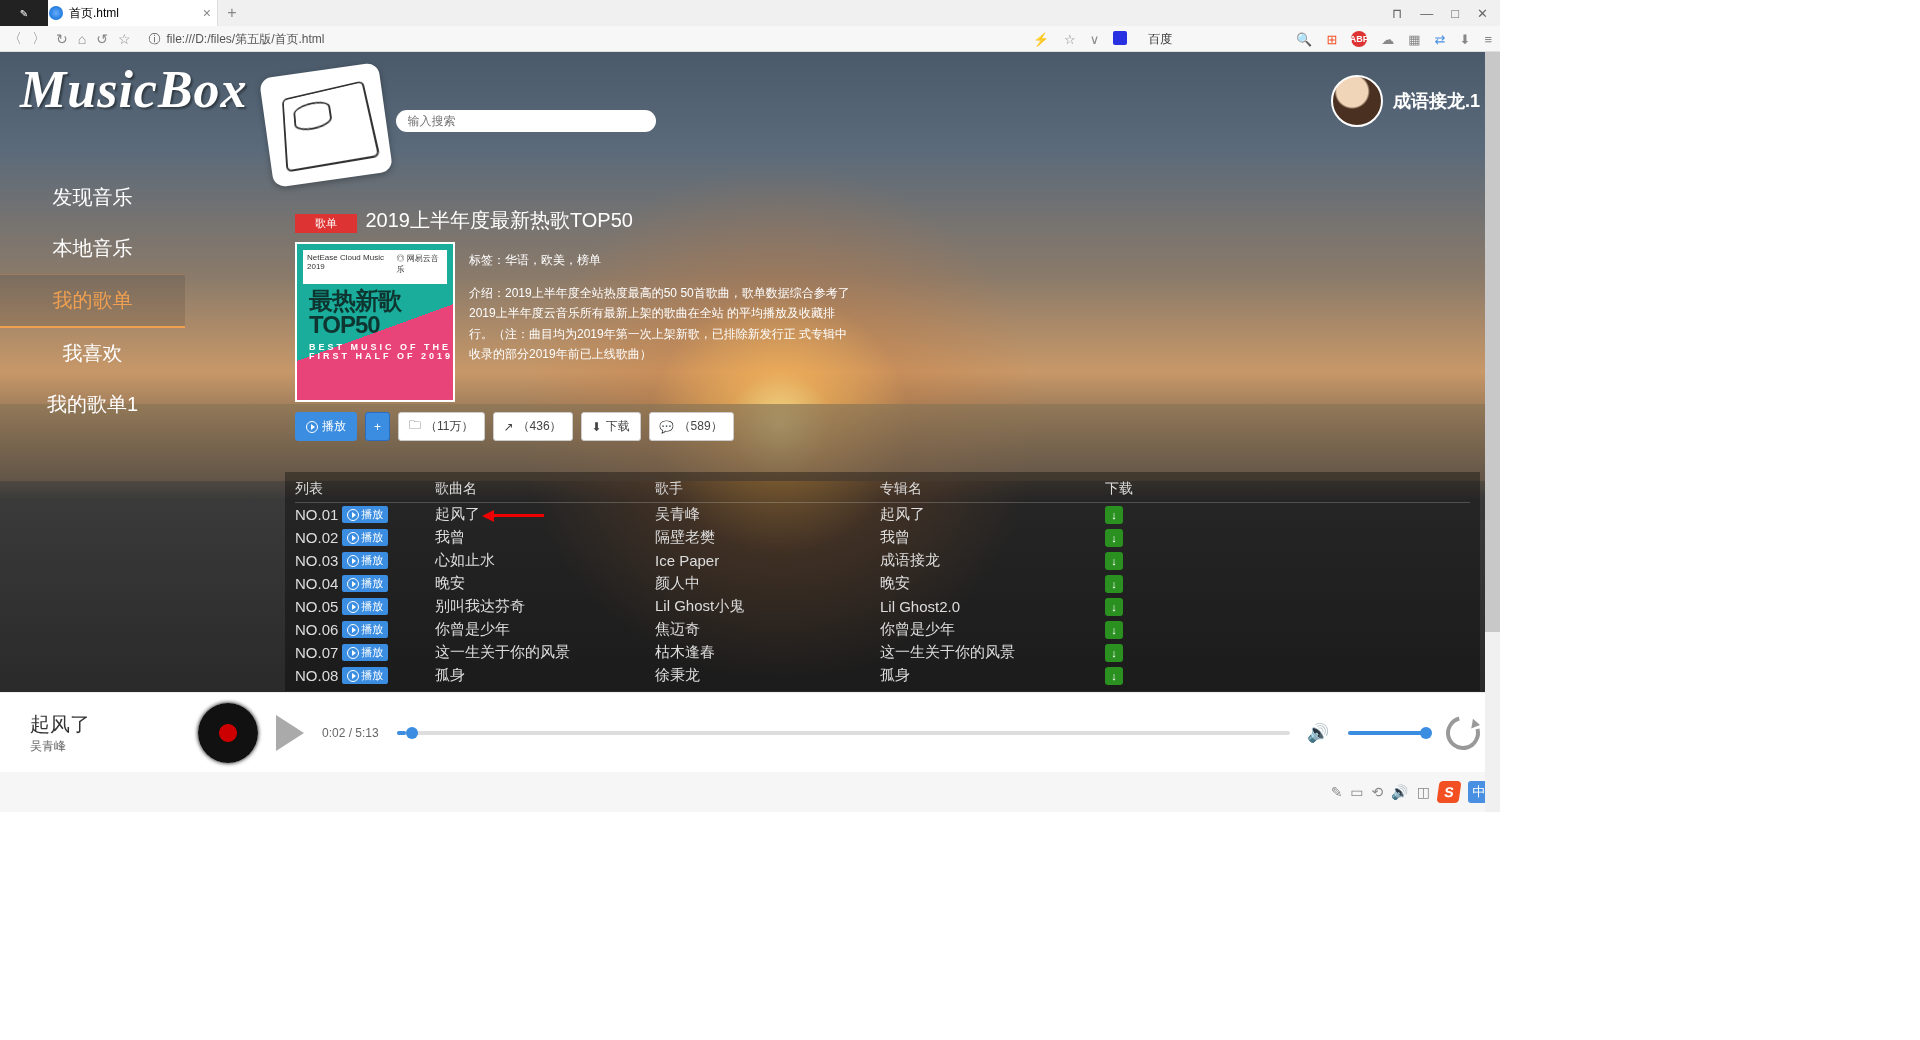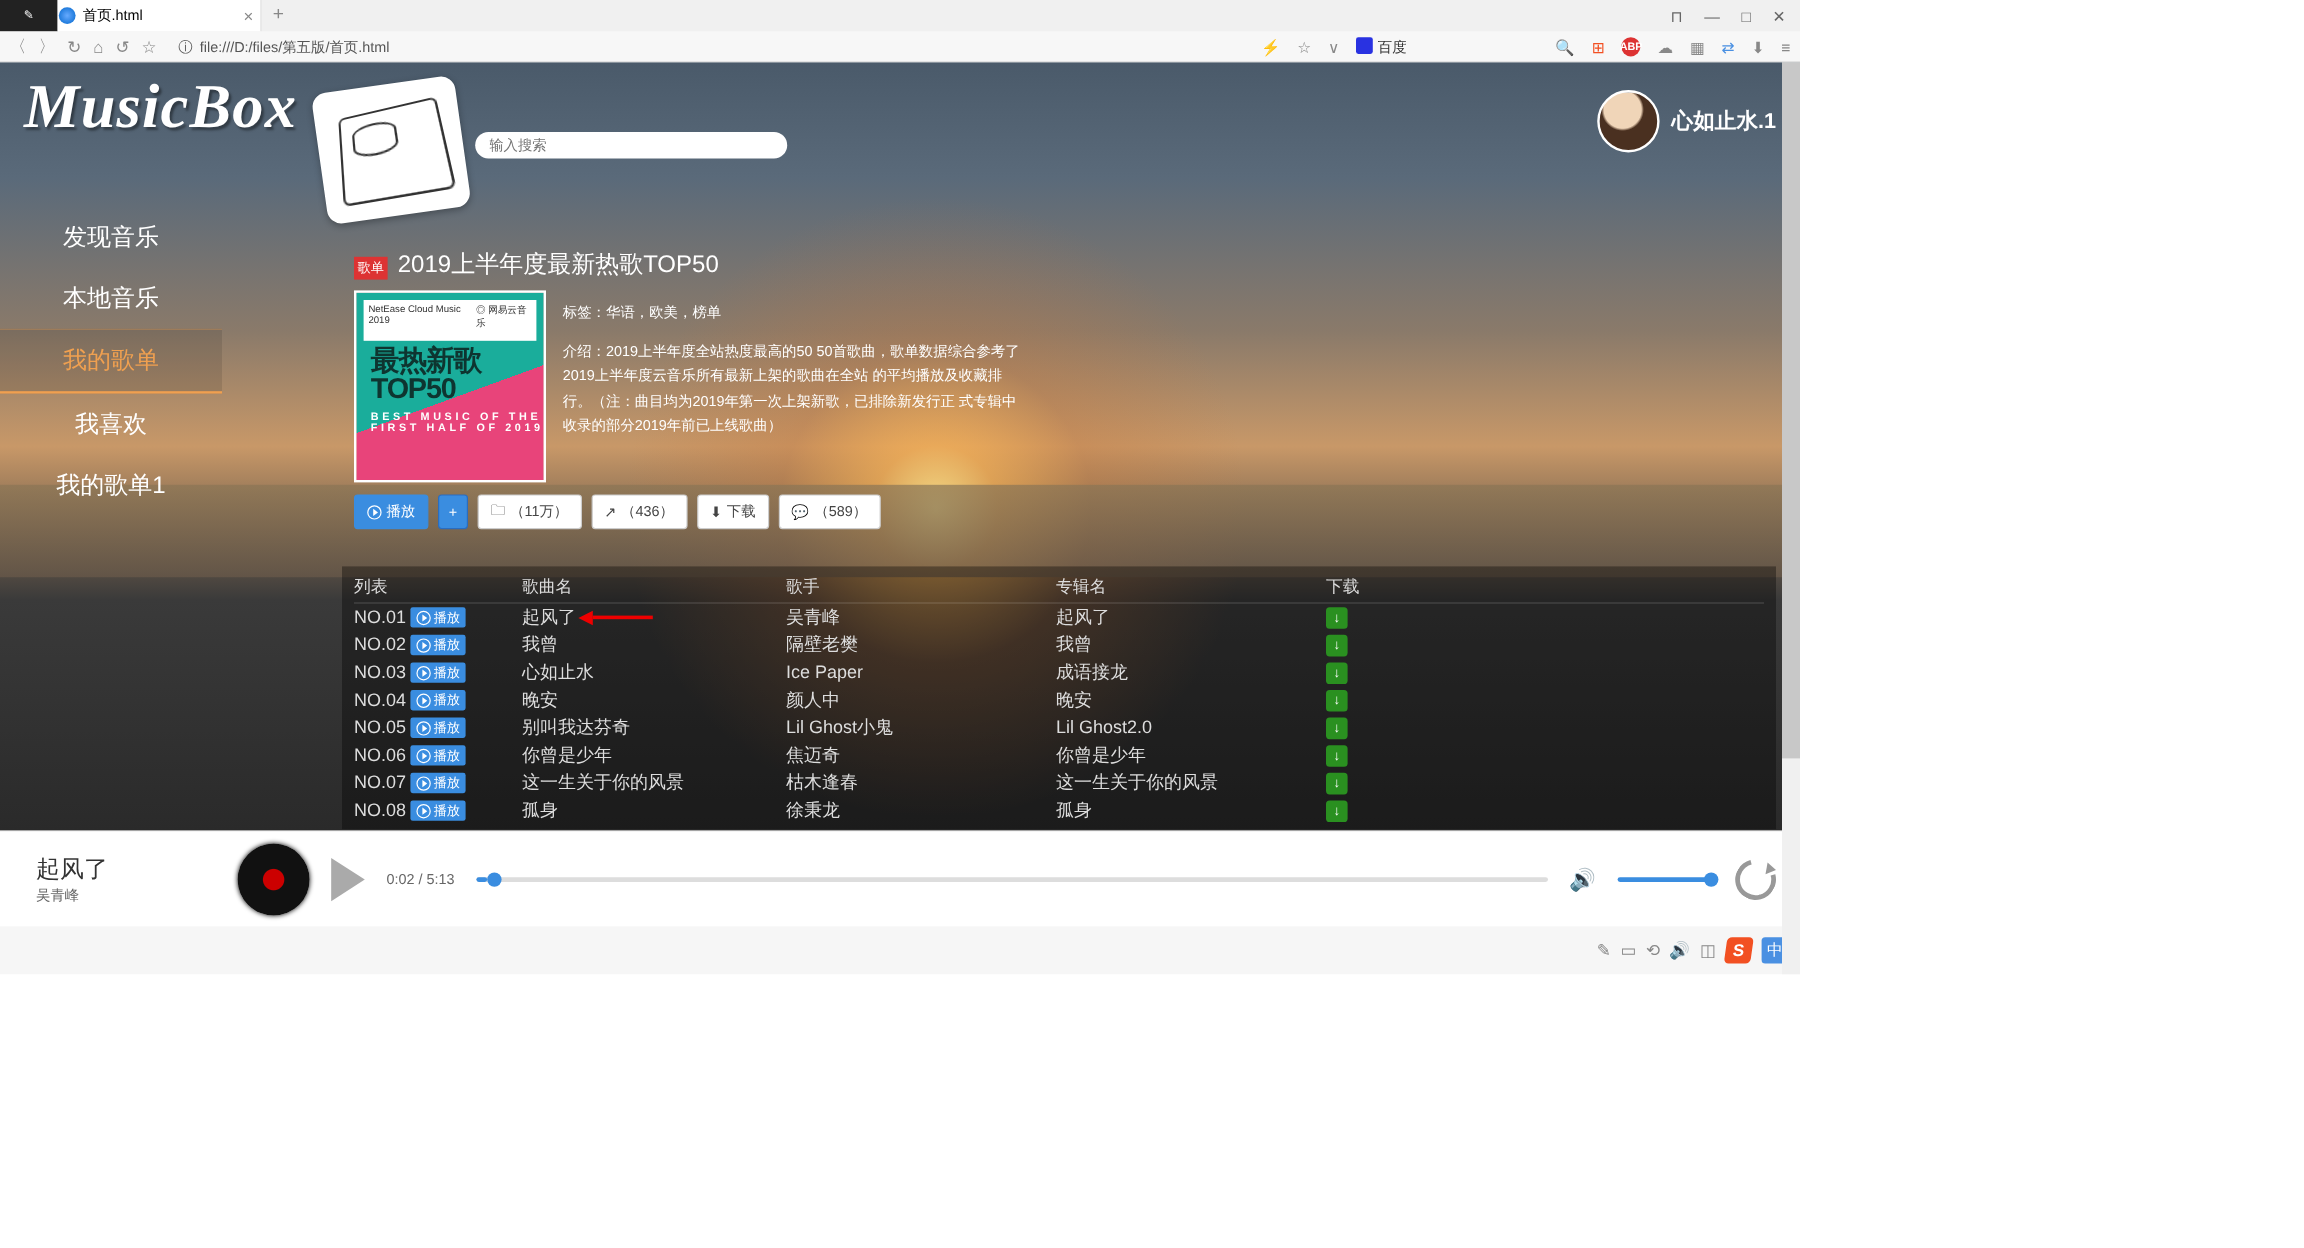--- a/index.html
+++ b/index.html
@@ -13,21 +13,21 @@
 .tab-favicon { width: 14px; height: 14px; margin-right: 6px; border-radius: 50%; background: radial-gradient(#6af,#06c); }
 .tab-close { position: absolute; right: 6px; font-size: 14px; color: #888; }
 .new-tab { width: 28px; text-align: center; color: #888; font-size: 16px; }
 .win-controls { margin-left: auto; display: flex; gap: 18px; padding-right: 12px; color: #666; font-size: 13px; }
 .nav-bar { height: 26px; display: flex; align-items: center; padding: 0 8px; gap: 10px; }
 .nav-btn { color: #888; font-size: 14px; }
 .addr-wrap { flex: 0 0 auto; display: flex; align-items: center; gap: 6px; margin-left: 8px; color: #555; font-size: 12px;}
 .addr { font-size: 12px; color: #555; }
 .nav-right { margin-left: auto; display: flex; align-items: center; gap: 14px; color: #888; font-size: 13px; }
 .red-badge { background: #d33; color: #fff; border-radius: 50%; width: 16px; height: 16px; font-size: 9px; display: flex; align-items: center; justify-content: center; font-weight: bold;}
-.search-eng { display:flex; gap:4px; color:#333; font-size:12px;}
+.search-eng { display:flex; gap:21px; color:#333; font-size:12px;}
 .bd-icon { width:14px; height:14px; background:#2932e1; border-radius:2px;}
 
 
 .app { position: relative; height: 640px; background: linear-gradient(180deg, #4a5a6a 0%, #5a6a7a 15%, #8a7a6a 35%, #c89868 50%, #3a3a3a 70%, #2a2a2a 100%); overflow: hidden; }
 .bg-overlay { position:absolute; inset:0; background: radial-gradient(circle at 52% 58%, rgba(255,230,140,0.9) 0%, rgba(255,180,80,0.6) 6%, rgba(200,120,60,0.3) 15%, transparent 30%);}
 .water { position:absolute; left:0; right:0; top:55%; height:12%; background: linear-gradient(180deg, #8a7555 0%, #6a5a4a 100%); opacity:0.7;}
 
 .topbar { position: relative; display: flex; align-items: flex-start; padding: 8px 20px; z-index: 5; }
 .logo-text { font-family: "Brush Script MT", cursive; font-size: 52px; color: #fff; font-style: italic; font-weight: bold; text-shadow: 2px 2px 2px rgba(0,0,0,0.4); letter-spacing:1px;}
 .logo-img { width: 120px; height: 110px; background: #fff; border-radius: 12px; margin: 10px 0 0 18px; display: flex; align-items: center; justify-content: center; transform: rotate(-8deg); box-shadow: 0 2px 6px rgba(0,0,0,0.3);}
@@ -36,21 +36,21 @@
 .search-box { margin: 50px 0 0 10px; width: 260px; height: 22px; border-radius: 11px; border: none; padding: 0 12px; font-size: 12px; background: #fff; }
 .user-area { margin-left: auto; display: flex; align-items: center; gap: 10px; margin-top:15px;}
 .avatar { width: 52px; height: 52px; border-radius: 50%; border: 2px solid #fff; background: radial-gradient(circle at 40% 30%, #f0d5b8 35%, #4a3020 40%); }
 .username { color: #fff; font-size: 18px; font-weight: bold; }
 
 .sidebar { position: absolute; left: 0; top: 120px; width: 185px; z-index: 5; }
 .side-item { color: #fff; font-size: 20px; padding: 12px 0; text-align: center; }
 .side-item.active { color: #f0a050; border-bottom: 2px solid #f0a050; border-top: 1px solid rgba(240,160,80,0.3); background: rgba(0,0,0,0.1);}
 
 .playlist-panel { position: absolute; left: 295px; top: 155px; width: 560px; z-index: 5; }
-.pl-badge { display: inline-block; background: #d33; color: #fff; font-size: 11px; padding: 2px 3px; margin-right: 4px; }
+.pl-badge { display: inline-block; background: #d33; color: #fff; font-size: 11px; padding: 2px 20px; margin-right: 4px; }
 .pl-title { color: #fff; font-size: 20px; }
 .pl-body { display: flex; margin-top: 8px; gap: 14px; }
 .pl-cover { width: 160px; height: 160px; border: 2px solid #fff; background: linear-gradient(160deg, #1aad9b 55%, #e8447a 55%); position: relative; }
 .pl-cover-top { position:absolute; top:6px; left:6px; right:6px; height:34px; background:#fff; font-size:8px; color:#333; padding:3px 4px; display:flex; justify-content:space-between;}
 .pl-cover-txt { position: absolute; top: 45px; left: 12px; font-size: 24px; font-weight: 900; color: #0e3530; line-height: 1; font-family: sans-serif; letter-spacing:-1px;}
 .pl-cover-txt small { display:block; font-size:9px; letter-spacing:3px; color:#fff; margin-top:6px;}
 .pl-meta { flex: 1; color: #fff; font-size: 12px; }
 .pl-tags { margin: 10px 0 14px; }
 .pl-desc { line-height: 1.7; }
 .pl-actions { display: flex; gap: 8px; margin-top: 10px; }
@@ -154,21 +154,21 @@
   <div class="topbar">
     <div class="logo-text">MusicBox</div>
     <div class="logo-img">
       <div class="musicbox-draw">
           <div class="musicbox-cyl"></div>
         </div>
     </div>
     <input class="search-box" placeholder="输入搜索" style="">
     <div class="user-area">
       <div class="avatar"></div>
-      <span class="username">心如止水.1</span>
+      <span class="username">成语接龙.1</span>
     </div>
   </div>
 
   <div class="sidebar">
     <div class="side-item">发现音乐</div>
     <div class="side-item">本地音乐</div>
     <div class="side-item active">我的歌单</div>
     <div class="side-item">我喜欢</div>
     <div class="side-item">我的歌单1</div>
   </div>

